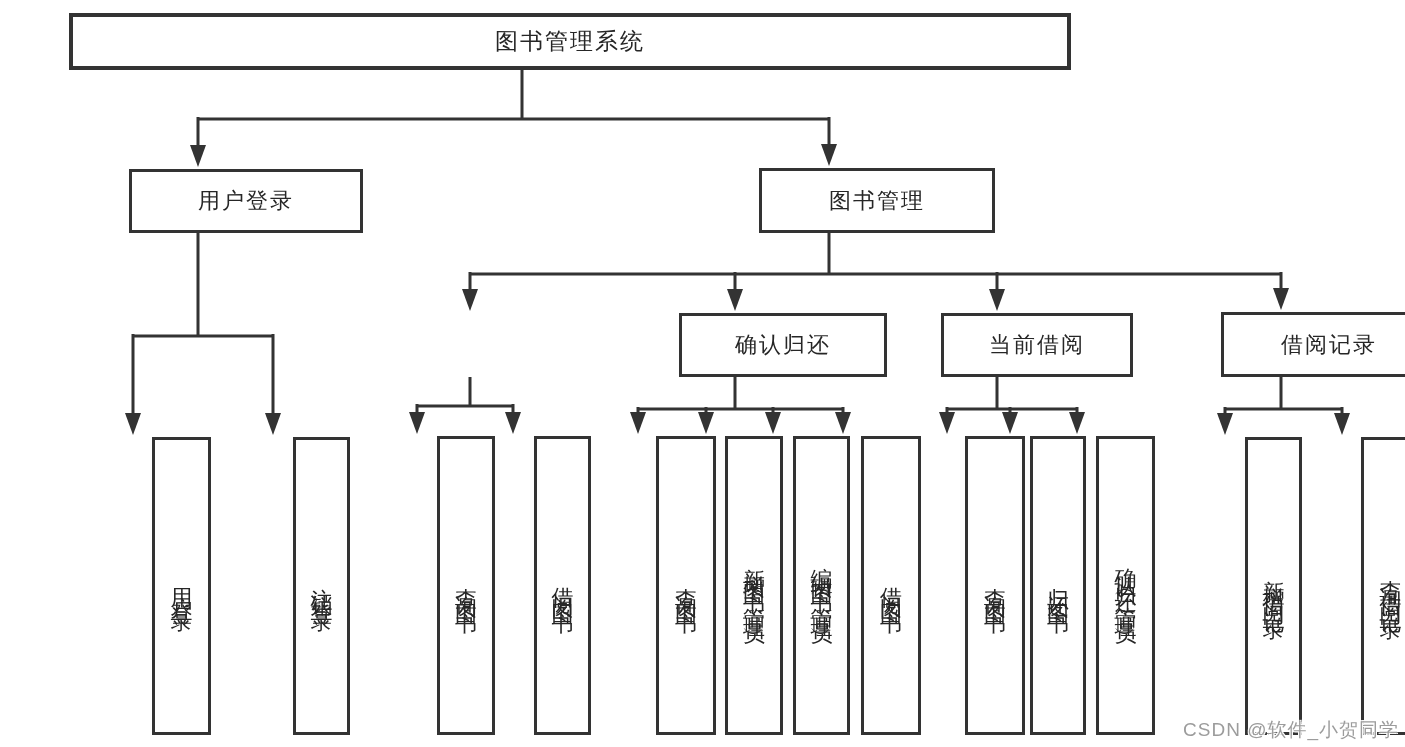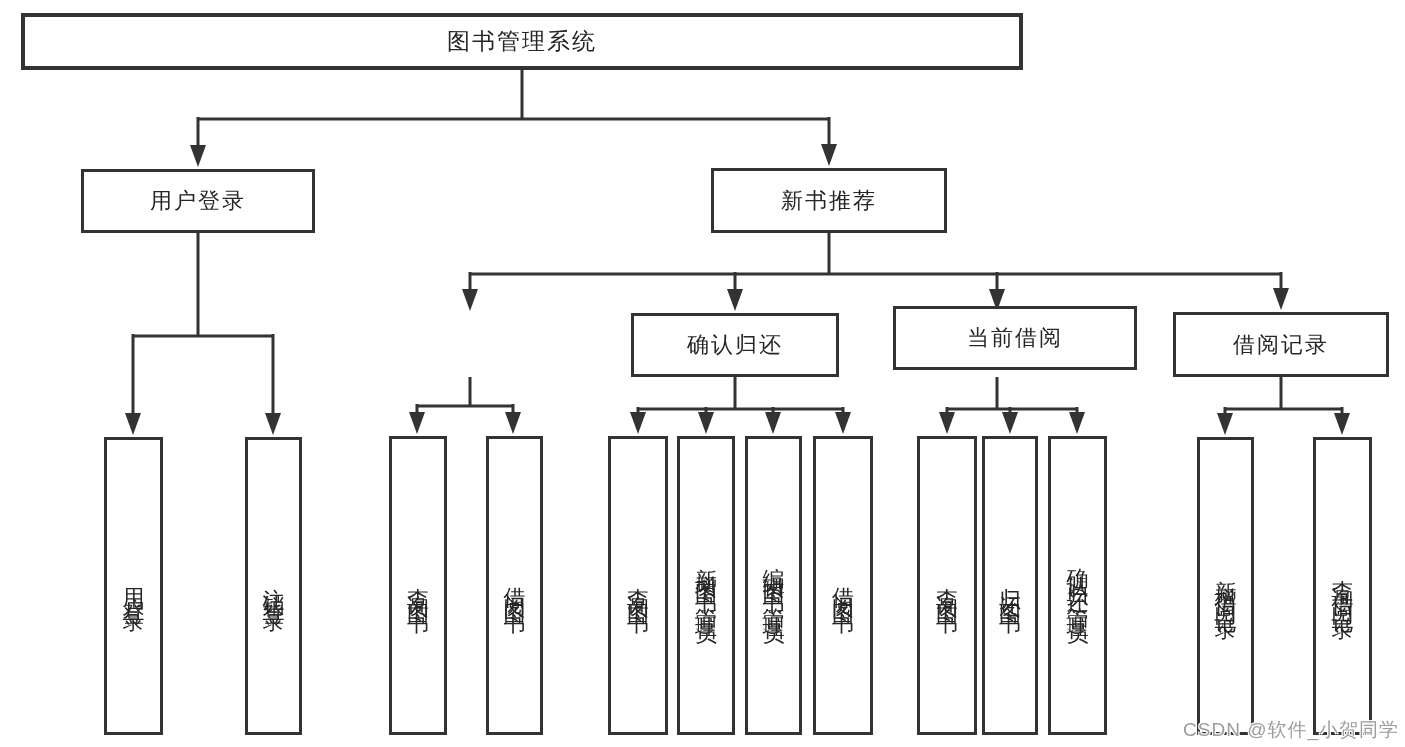--- a/index.html
+++ b/index.html
@@ -6,21 +6,21 @@
   body{
     width:1405px;height:747px;background:var(--background,#fff);
     font-family:"Liberation Sans","DejaVu Sans",sans-serif;
   }
   .canvas{position:relative;width:1405px;height:747px;overflow:hidden;}
   svg.connectors{position:absolute;left:0;top:0;color:var(--line,#333333);}
   .node{
     position:absolute;box-sizing:border-box;background:#fff;
     border:3px solid var(--line,#333333);
     display:flex;align-items:center;justify-content:center;
-    color:var(--text,#262626);font-size:22px;
+    color:var(--text,#262626);font-size:22px;margin-left:48px;
   }
   .hnode{letter-spacing:2px;white-space:nowrap;}
   .hnode.root{border-width:4px;font-size:23px;}
   .vnode{
     writing-mode:vertical-rl;text-orientation:upright;
     letter-spacing:8px;line-height:1;padding:4px 0;
   }
   .watermark{
     position:absolute;right:6px;bottom:4px;
     color:var(--watermark,#9c9c9c);font-size:19px;letter-spacing:1px;
@@ -70,24 +70,24 @@
       <polygon points="1002,412 1018,412 1010,434"></polygon>
       <polygon points="1069,412 1085,412 1077,434"></polygon>
       <polygon points="1217,413 1233,413 1225,435"></polygon>
       <polygon points="1334,413 1350,413 1342,435"></polygon>
     </g>
   </svg>
 
   <div class="node hnode root" style="left:21px;top:13px;width:1002px;height:57px;">图书管理系统</div>
 
   <div class="node hnode" style="left:81px;top:169px;width:234px;height:64px;">用户登录</div>
-  <div class="node hnode" style="left:711px;top:168px;width:236px;height:65px;">新书推荐</div>
+  <div class="node hnode" style="left:711px;top:168px;width:236px;height:65px;">图书管理</div>
 
   <div class="node hnode" style="left:631px;top:313px;width:208px;height:64px;">确认归还</div>
-  <div class="node hnode" style="left:893px;top:306px;width:244px;height:64px;">当前借阅</div>
+  <div class="node hnode" style="left:893px;top:313px;width:192px;height:64px;">当前借阅</div>
   <div class="node hnode" style="left:1173px;top:312px;width:216px;height:65px;">借阅记录</div>
 
   <div class="node vnode" style="left:104px;top:437px;width:59px;height:298px;">用户登录</div>
   <div class="node vnode" style="left:245px;top:437px;width:57px;height:298px;">注销登录</div>
 
   <div class="node vnode" style="left:389px;top:436px;width:58px;height:299px;">查询图书</div>
   <div class="node vnode" style="left:486px;top:436px;width:57px;height:299px;">借阅图书</div>
 
   <div class="node vnode" style="left:608px;top:436px;width:60px;height:299px;">查询图书</div>
   <div class="node vnode" style="left:677px;top:436px;width:58px;height:299px;">新增图书（管理员）</div>

